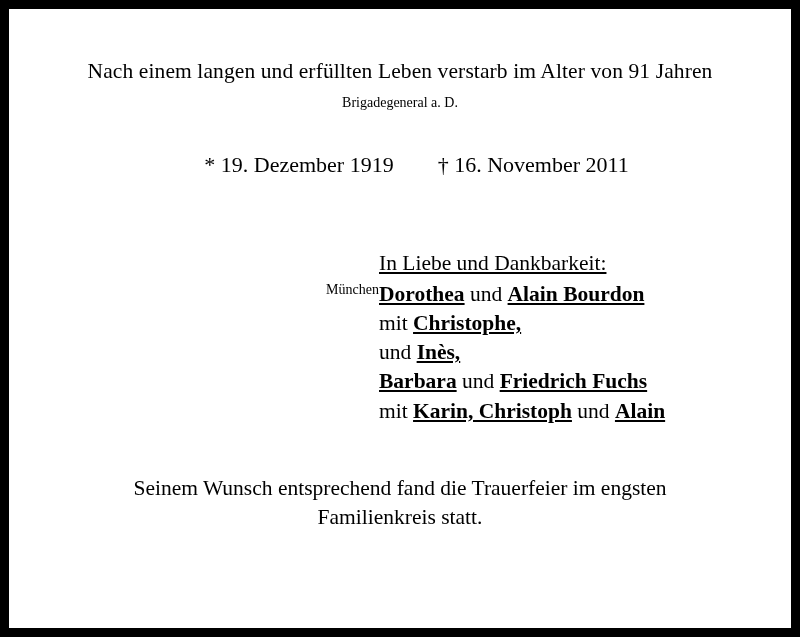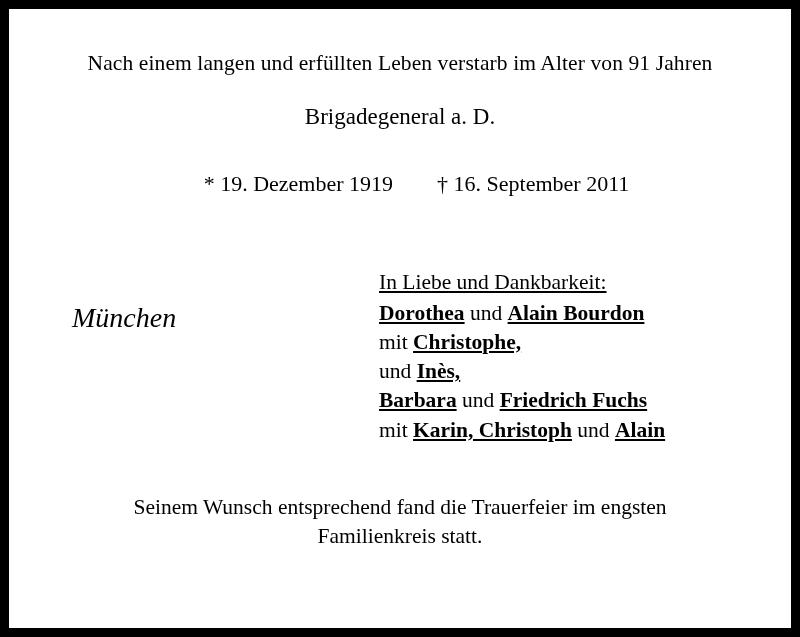--- a/index.html
+++ b/index.html
@@ -29,34 +29,34 @@
     height: 100%;
     padding: 38px 40px 24px 40px;
     display: flex;
     flex-direction: column;
   }
   .intro-line {
     text-align: center;
     font-size: 21.5px;
     line-height: 1.2;
     letter-spacing: 0.1px;
-    margin-top: 4px;
+    margin-top: 12px;
   }
   .name {
     text-align: center;
     font-size: 43px;
     font-weight: bold;
     letter-spacing: 0.5px;
     margin-top: 33px;
     line-height: 1.05;
   }
   .subtitle {
     text-align: center;
-    font-size: 23px;
-    margin-top: 26px;
+    font-size: 14px;
+    margin-top: 10px;
     line-height: 1.2;
   }
   .dates {
     text-align: center;
     font-size: 22px;
     margin-top: 14px;
     line-height: 1.2;
     white-space: pre;
   }
   .dates .gap {
@@ -69,24 +69,23 @@
     margin-top: 44px;
     align-items: flex-start;
   }
   .place-col {
     width: 330px;
     padding-left: 23px;
     box-sizing: border-box;
     padding-top: 33px;
   }
   .place {
-    font-size: 28px;
+    font-size: 14px;
     line-height: 1.2;
-    text-align: left;
-    font-style: italic;
+    text-align: right;
   }
   .family-col {
     flex: 1;
     text-align: left;
   }
   .family-head {
     font-size: 21.5px;
     line-height: 1.35;
     margin-bottom: 2px;
     text-decoration: underline;
@@ -111,21 +110,21 @@
 
 <div class="obituary-frame">
   <div class="inner">
 
     <div class="intro-line">Nach einem langen und erfüllten Leben verstarb im Alter von 91 Jahren</div>
 
 
     <div class="subtitle">Brigadegeneral a. D.</div>
 
     <div class="dates">
-      <span>* 19. Dezember 1919</span><span class="gap"></span><span>† 16. September 2011</span>
+      <span>* 19. Dezember 1919</span><span class="gap"></span><span>† 16. November 2011</span>
     </div>
 
     <div class="middle">
       <div class="place-col">
         <div class="place">München</div>
       </div>
       <div class="family-col">
         <div class="family-head">In Liebe und Dankbarkeit:</div>
         <div id="family-lines">
             <div class="family-line"><b>Dorothea</b><span> und </span><b>Alain Bourdon</b></div>

